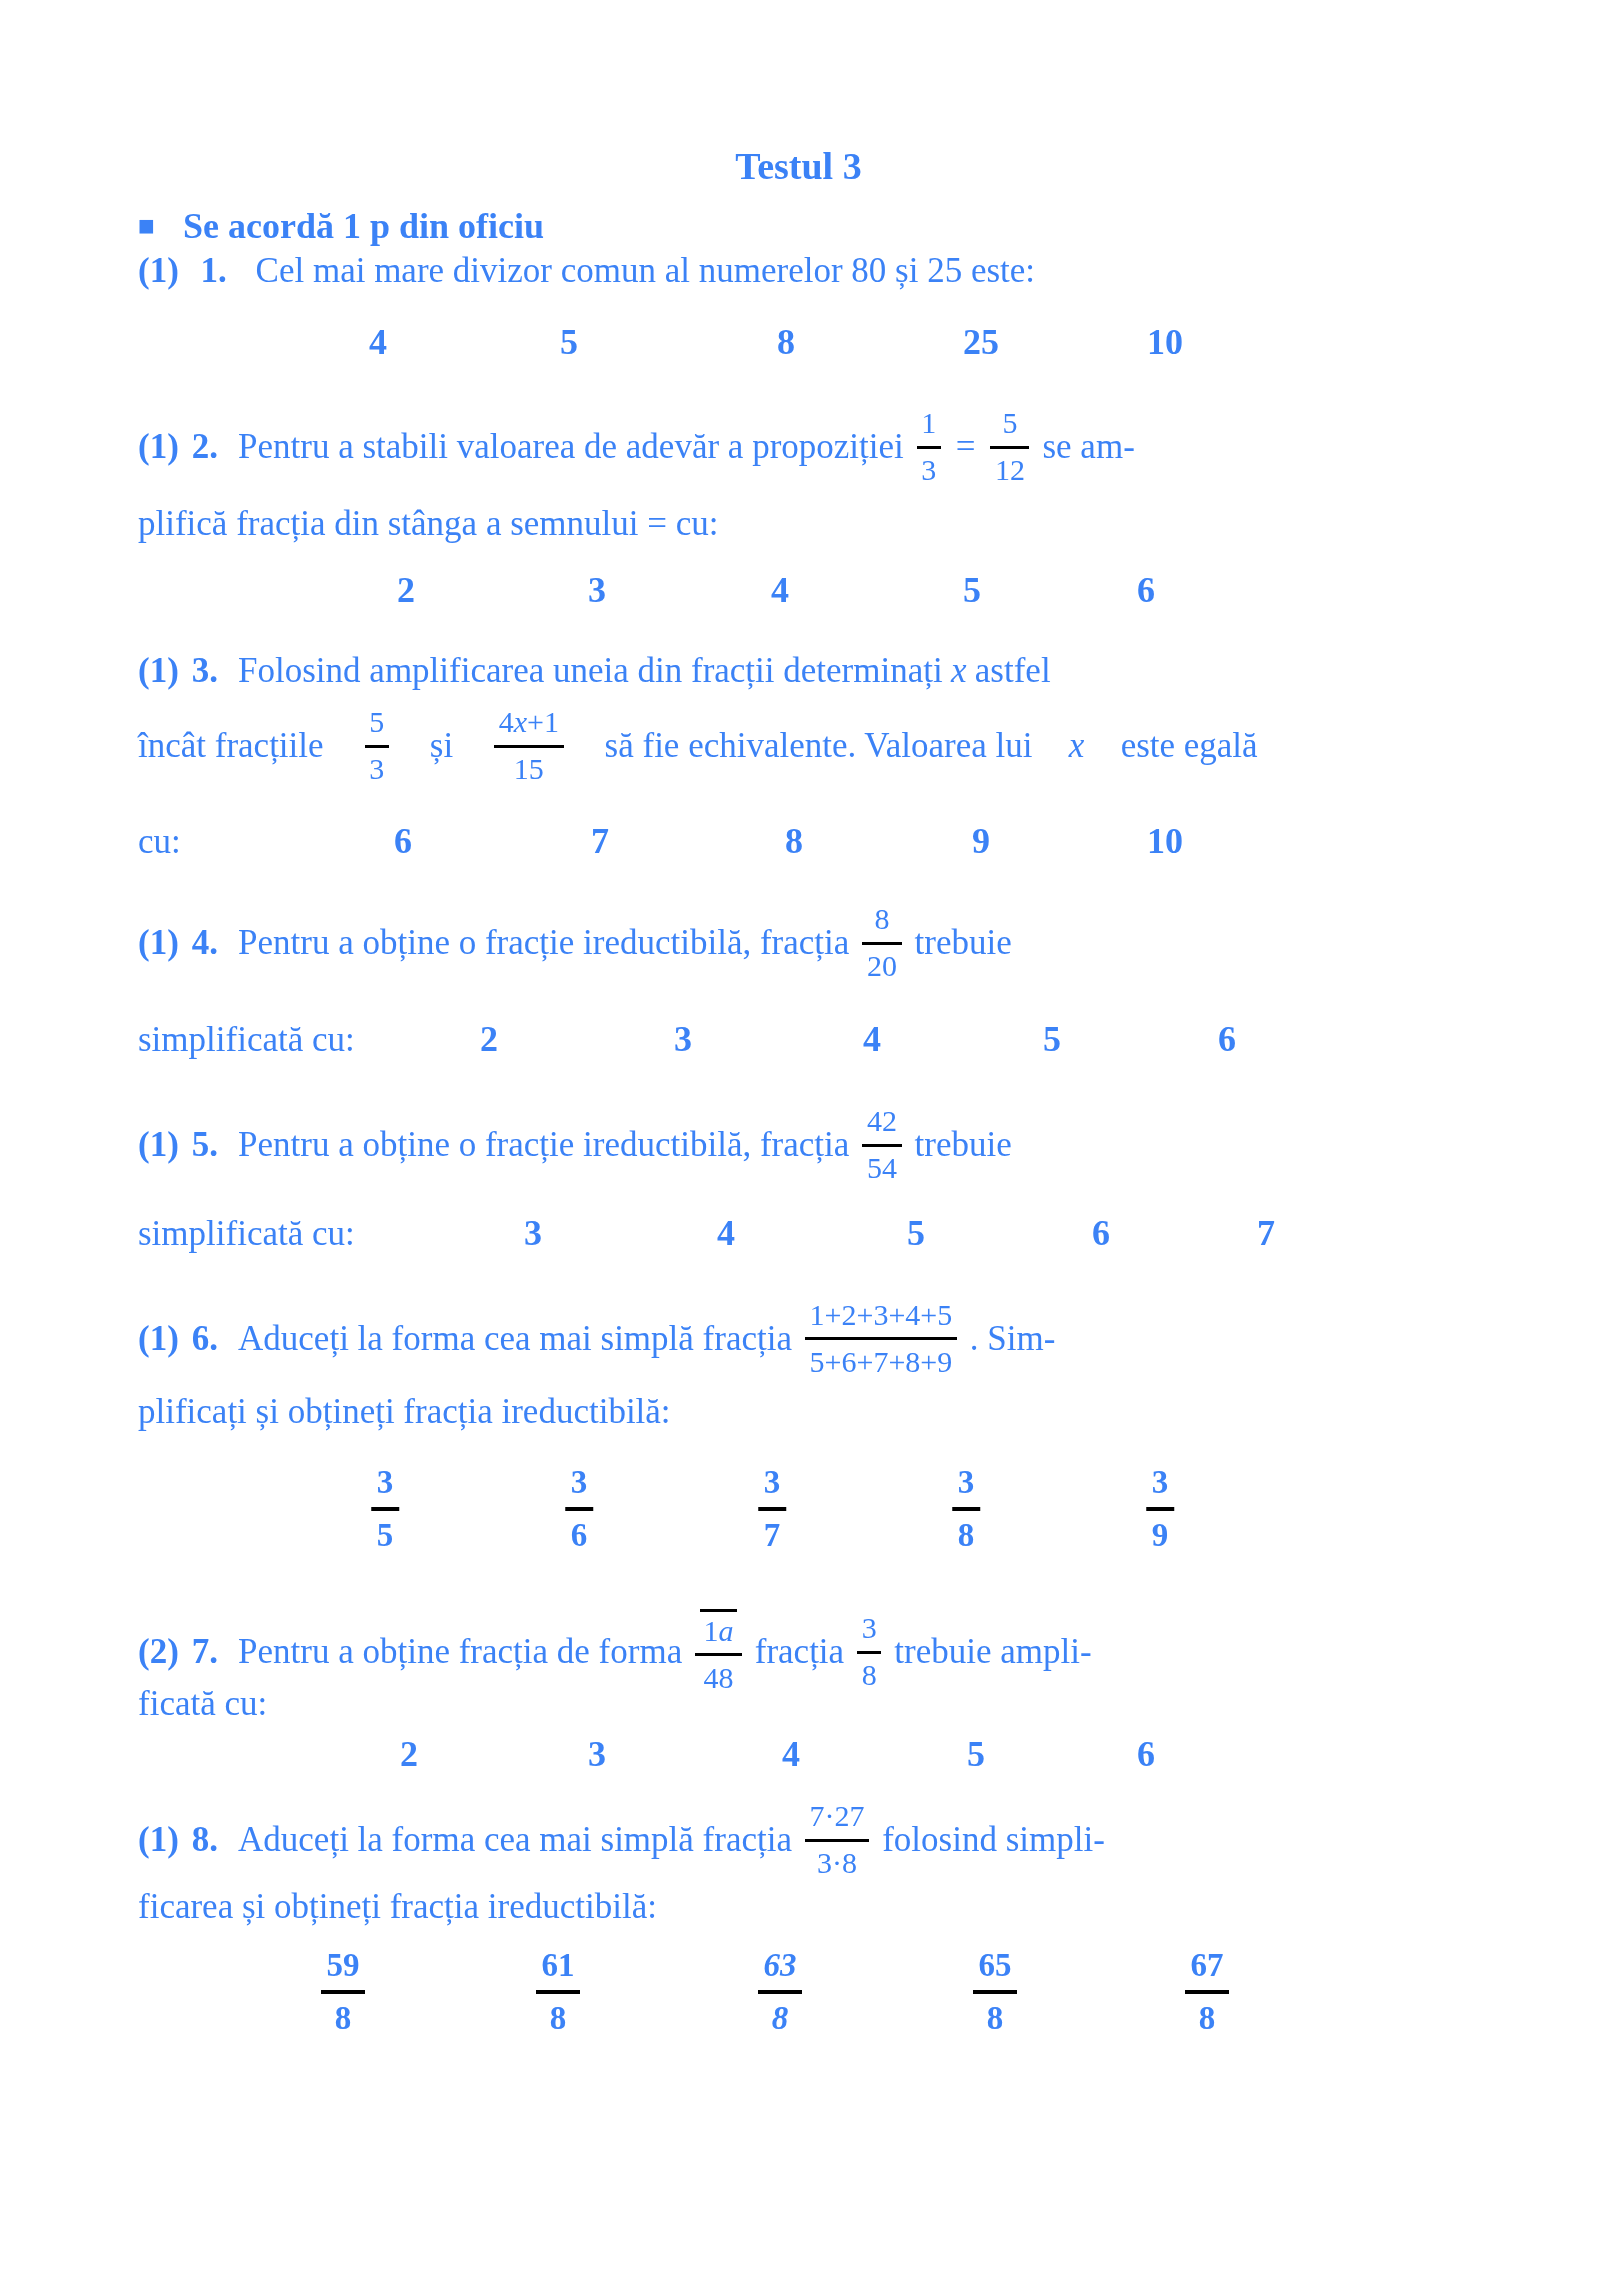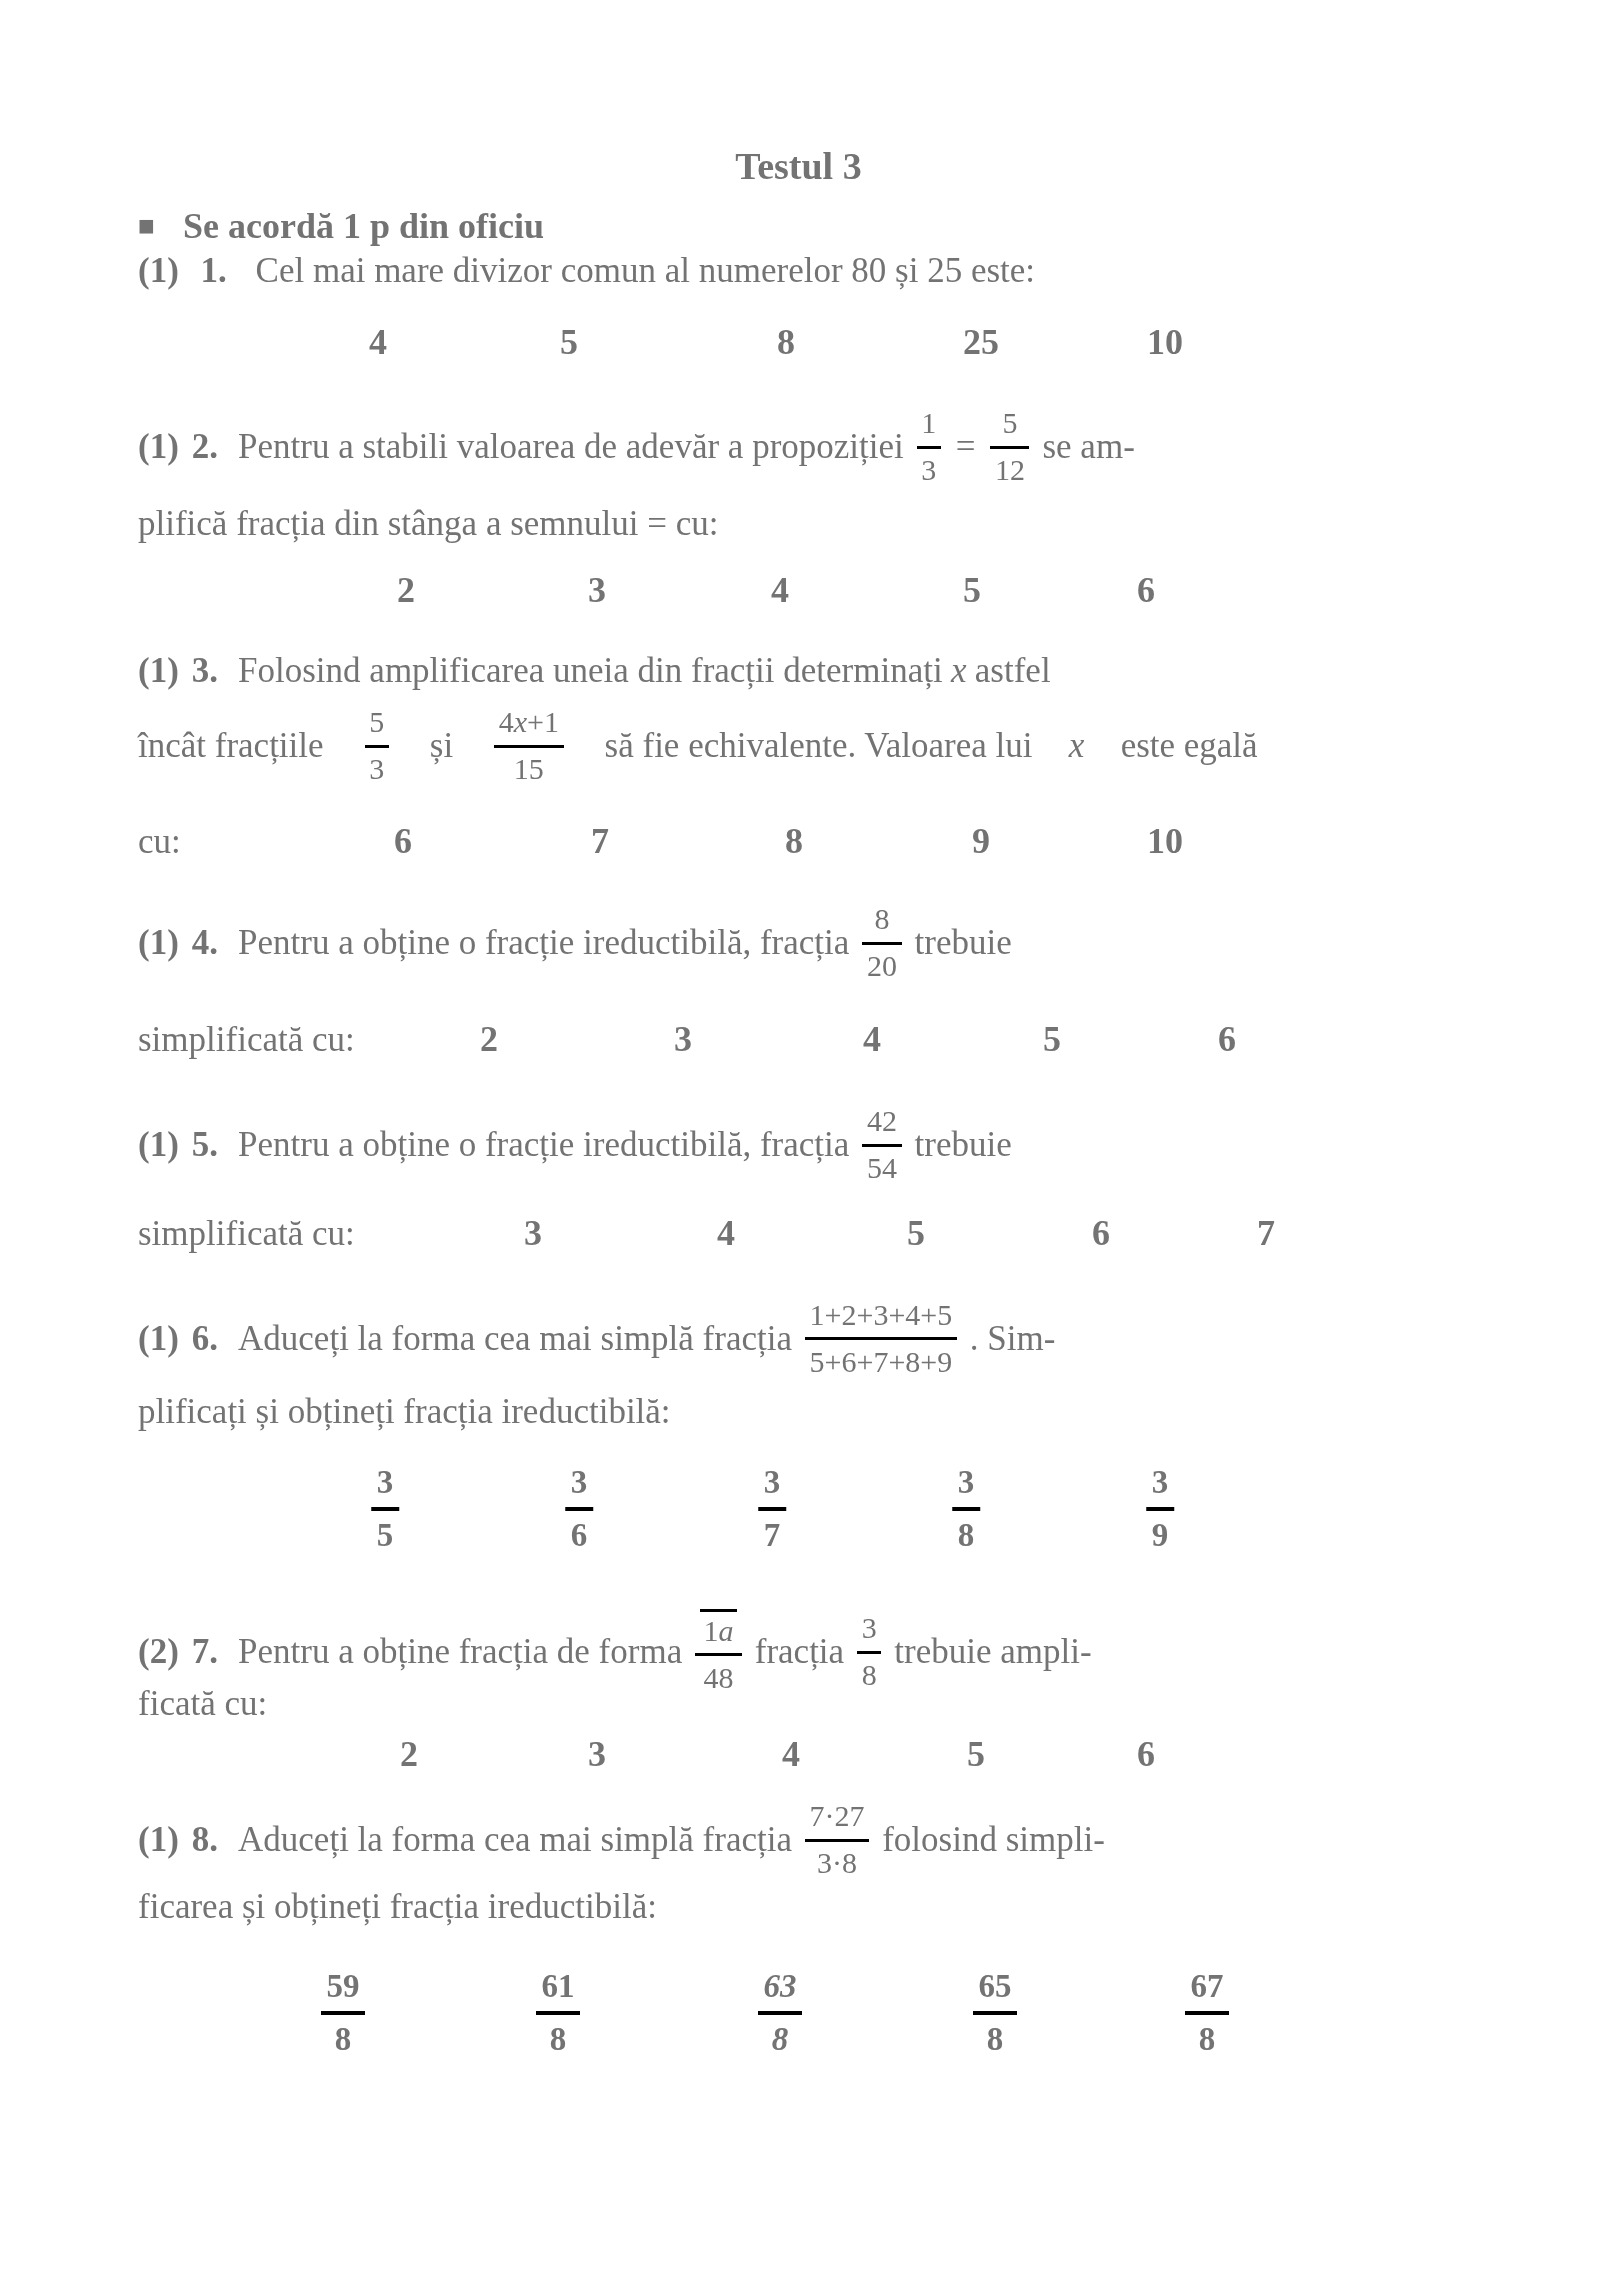--- a/index.html
+++ b/index.html
@@ -1,21 +1,21 @@
 <!DOCTYPE html>
 <html style="font-size:14.8px"><head>
 <meta charset="utf-8">
 <style>
   html,body { margin:0; padding:0; background:#888; }
   .page {
     position:relative;
     width:1613px; height:2290px;
     margin:0 auto;
     background:#ffffff;
-    color:#737373;
+    color:#3b82f6;
     font-family:"Liberation Serif", serif;
     font-size:35px;
     overflow:hidden;
   }
   .title {
     position:absolute; top:144px; left:0; width:1597px;
     text-align:center; font-weight:700; font-size:38px;
   }
   .bulletline {
     position:absolute; top:205px; left:138px;
@@ -221,21 +221,21 @@
     <span class="qp">(1)</span>
     <span class="qn">8.</span>
     <span class="qt">Aduceți la forma cea mai simplă fracția</span>
     <span class="frac">
         <span class="num">7·27</span>
         <span class="den">3·8</span>
       </span>
     <span class="qt">folosind simpli-</span>
   </div>
   <div class="line" style="top:1885px;">ficarea și obțineți fracția ireductibilă:</div>
-  <div class="optrow-frac" style="top:1947px;margin-top:21px;">
+  <div class="optrow-frac" style="top:1947px;">
     <span class="fopt" style="left:343px;"><span class="frac opt-frac"><span class="num">59</span><span class="den">8</span></span></span>
     <span class="fopt" style="left:558px;"><span class="frac opt-frac"><span class="num">61</span><span class="den">8</span></span></span>
     <span class="fopt" style="left:780px;font-style:italic;"><span class="frac opt-frac"><span class="num">63</span><span class="den">8</span></span></span>
     <span class="fopt" style="left:995px;"><span class="frac opt-frac"><span class="num">65</span><span class="den">8</span></span></span>
     <span class="fopt" style="left:1207px;"><span class="frac opt-frac"><span class="num">67</span><span class="den">8</span></span></span>
   </div>
 
 </div>
 
 

